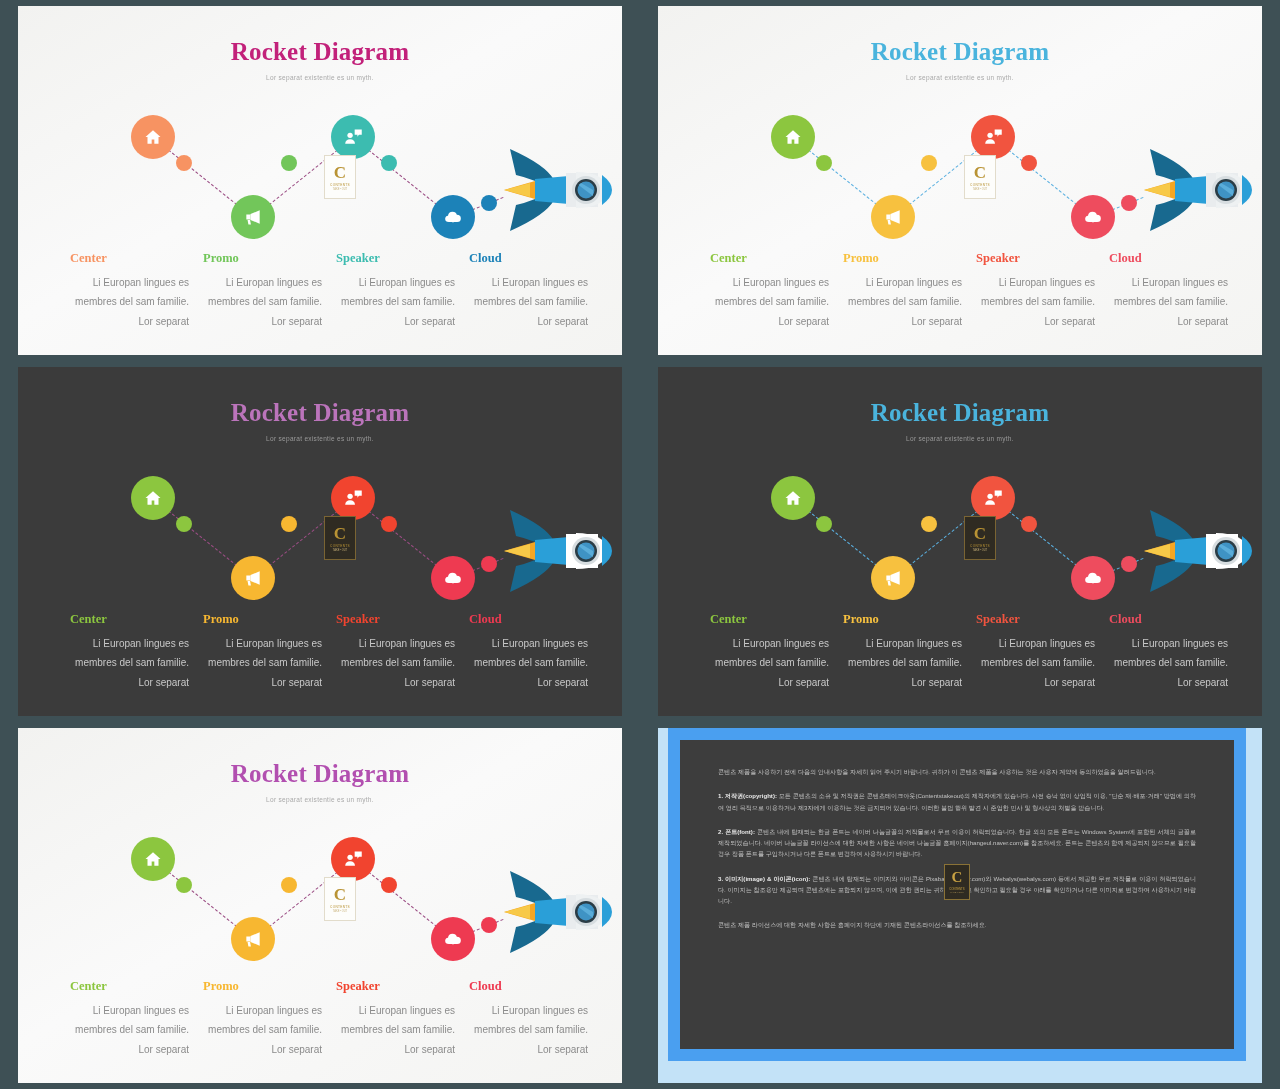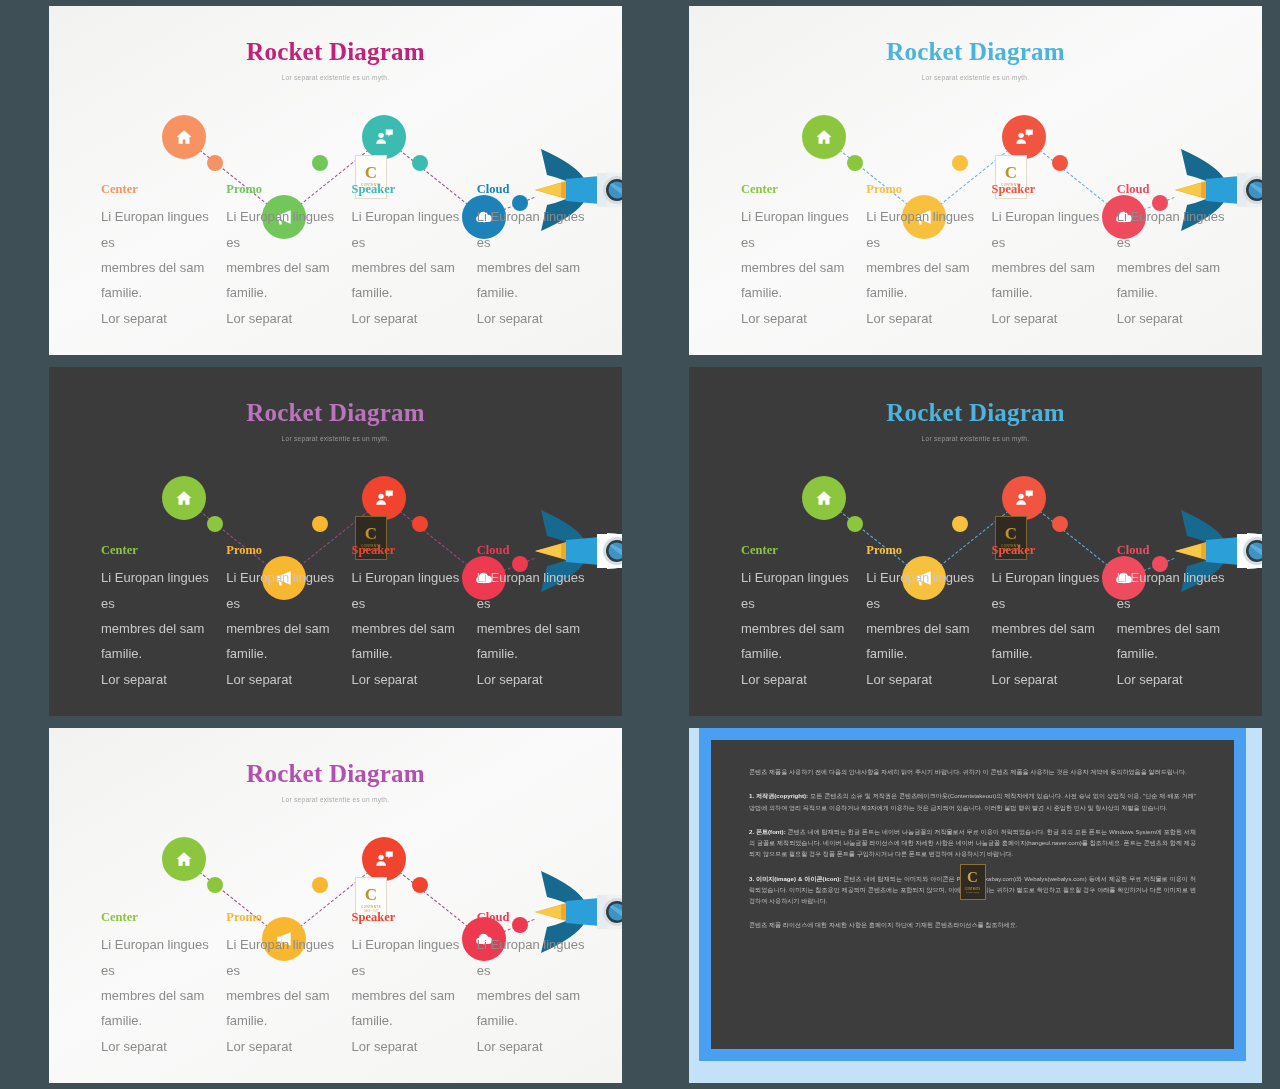--- a/index.html
+++ b/index.html
@@ -14,21 +14,20 @@
     width: 1280px; height: 1089px;
     display: grid;
     grid-template-columns: 640px 640px;
     grid-template-rows: 361px 361px 367px;
     background: #3e5055;
   }
   .panel {
     position: relative;
     overflow: hidden;
     padding: 6px 18px;
-    margin-left: 31px;
   }
   .slide {
     position: relative;
     width: 100%; height: 100%;
     overflow: hidden;
   }
   .slide.light {
     background: linear-gradient(150deg,#f2f2f0 0%, #fafafa 45%, #f4f4f2 100%);
   }
   .slide.dark { background: #3b3b3b; }
@@ -125,23 +124,24 @@
     gap: 0;
   }
   .legend-item { padding-right: 14px; }
   .legend-title {
     font-family: "Liberation Serif", serif;
     font-weight: bold;
     font-size: 12.5px;
     margin-bottom: 7px;
   }
   .legend-body {
-    font-size: 13px;
+    font-size: 10px;
     line-height: 1.95;
     color: #8b8b8b;
+    text-align: right;
   }
   .slide.dark .legend-body { color: #c8c8c8; }
 
   
   .cr-outer {
     width: 100%; height: 100%;
     background: #c3e2f7;
     padding: 0;
     position: relative;
   }

